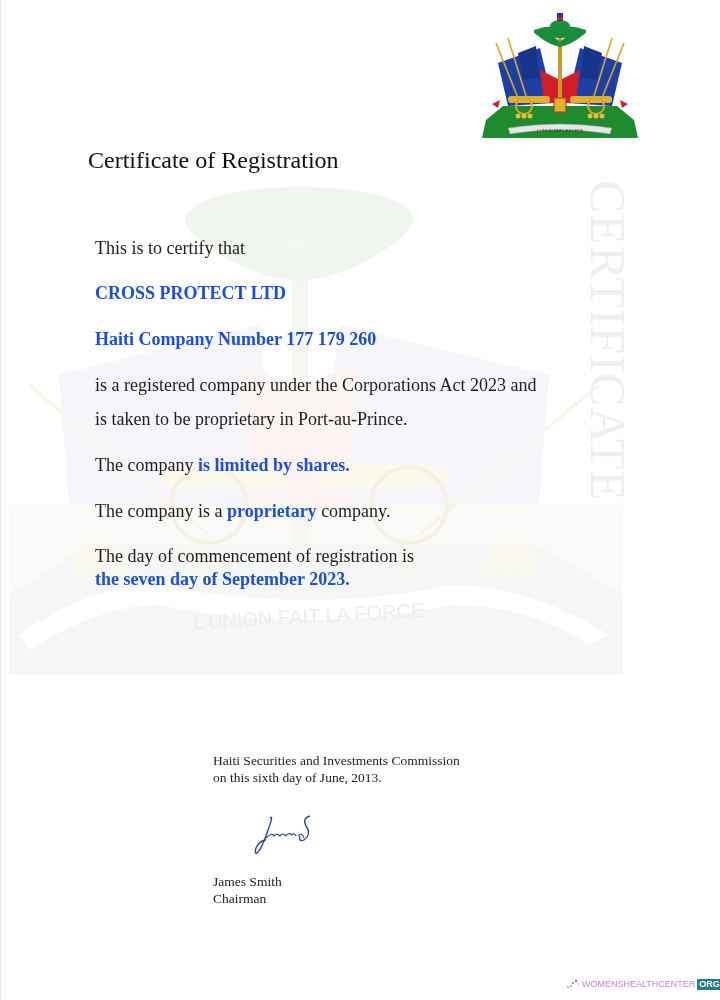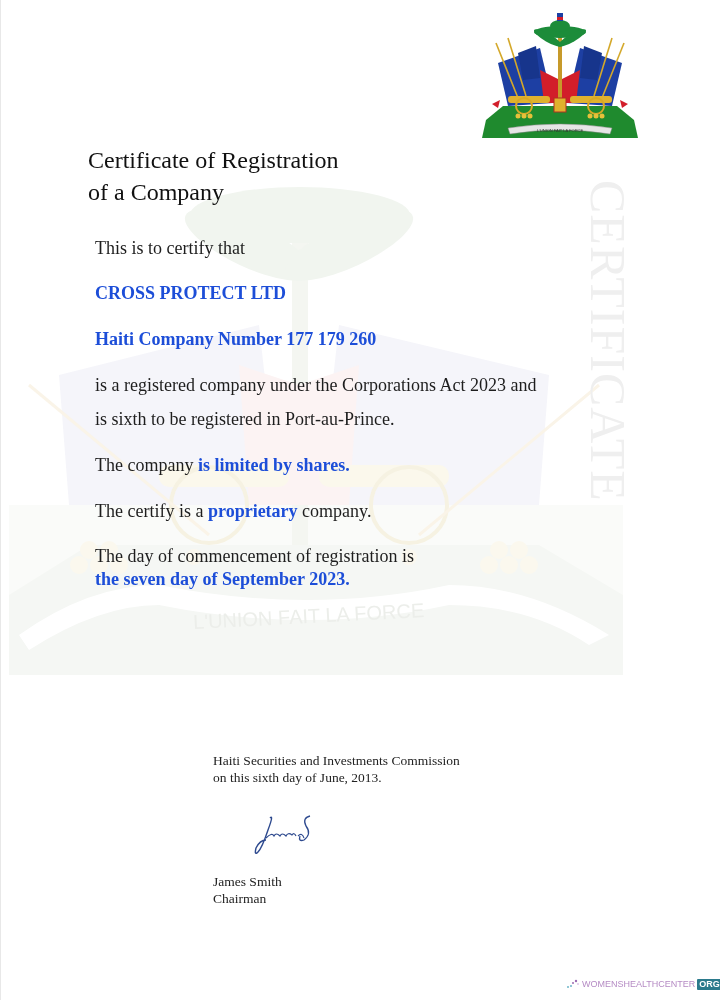--- a/index.html
+++ b/index.html
@@ -156,38 +156,37 @@
         <circle cx="124" cy="108" r="2.5"></circle>
     </g>
 
     <path d="M14 96 L22 92 L20 100 Z" fill="#d21e2a"></path>
     <path d="M150 96 L142 92 L144 100 Z" fill="#d21e2a"></path>
   </svg>
 </div>
 
 <h1 class="title">
   <span>Certificate of Registration</span><br>
-  <span>of a Company</span>
 </h1>
 
 <p class="p" style="top:230px;">This is to certify that</p>
 
 <p class="p b" style="top:275px;">CROSS PROTECT LTD</p>
 
 <p class="p b" style="top:321px;">Haiti Company Number 177 179 260</p>
 
 <p class="p" style="top:367px;">is a registered company under the Corporations Act 2023 and</p>
-<p class="p" style="top:401px;">is sixth to be registered in Port-au-Prince.</p>
+<p class="p" style="top:401px;">is taken to be proprietary in Port-au-Prince.</p>
 
 <p class="p" style="top:447px;">
   <span>The company </span><span class="b">is limited by shares.</span>
 </p>
 
 <p class="p" style="top:493px;">
-  <span>The certify is a </span><span class="b">proprietary</span><span> company.</span>
+  <span>The company is a </span><span class="b">proprietary</span><span> company.</span>
 </p>
 
 <p class="p" style="top:538px;">The day of commencement of registration is</p>
 <p class="p b" style="top:561px;">the seven day of September 2023.</p>
 
 <div class="issued">
   <div>Haiti Securities and Investments Commission</div>
   <div>on this sixth day of June, 2013.</div>
 </div>
 

